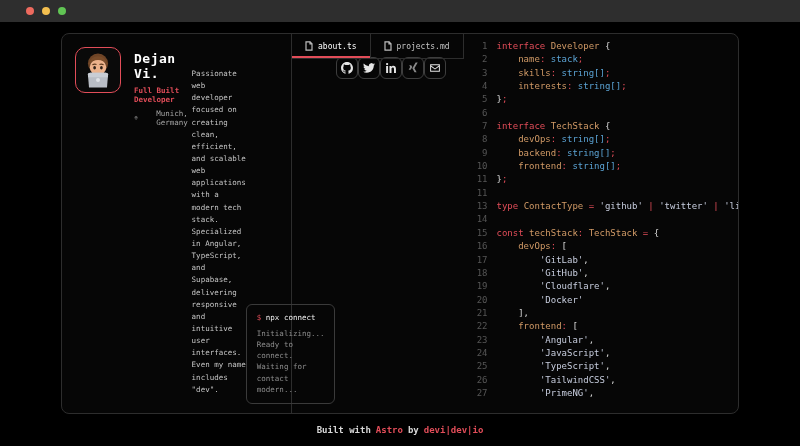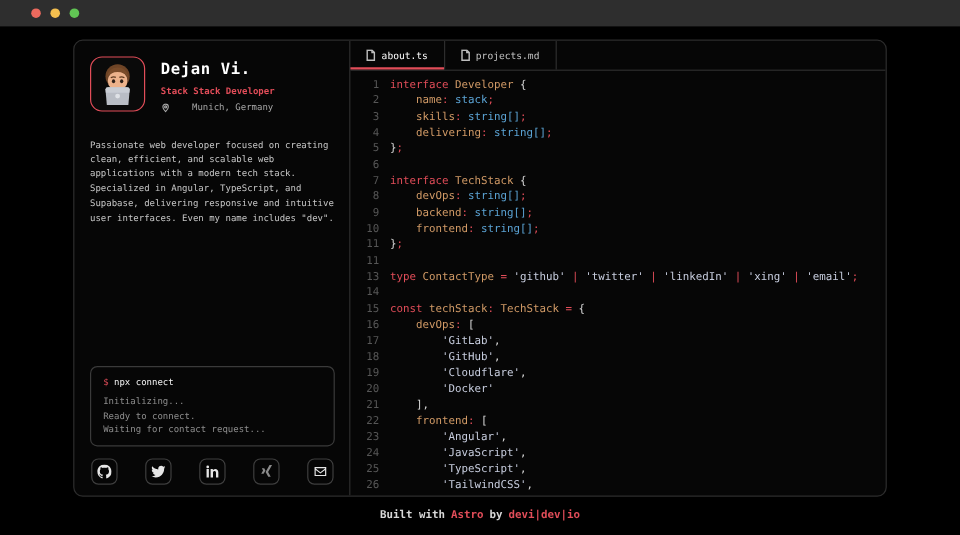--- a/index.html
+++ b/index.html
@@ -9,21 +9,21 @@
   .titlebar { height:22px; background:#2e2e2e; display:flex; align-items:center; padding-left:26px; gap:8px; }
   .dot { width:8px; height:8px; border-radius:50%; display:inline-block; }
   .dot.r { background:var(--dot-red,#ed6a5e); }
   .dot.y { background:var(--dot-yellow,#f4bf4f); }
   .dot.g { background:var(--dot-green,#61c554); }
 
   
   .card { width:678px; height:381px; margin:11px auto 0 auto; border:1px solid var(--border,#2d2d2d); border-radius:8px; background:#060606; display:flex; overflow:hidden; }
 
   
-  .profile { width:230px; flex:none; border-right:1px solid var(--border,#2d2d2d); display:flex; flex-direction:column; padding:13px 12px 9px 13px; }
+  .profile { width:230px; flex:none; border-right:1px solid var(--border,#2d2d2d); display:flex; flex-direction:row; padding:13px 12px 9px 13px; }
   .p-head { display:flex; gap:13px; align-items:flex-start; }
   .avatar { width:46px; height:46px; flex:none; border:1px solid var(--accent,#e24d59); border-radius:10px; overflow:hidden; background:#0a0a0a; }
   .avatar svg { width:100%; height:100%; display:block; }
   .identity { padding-top:4px; }
   .p-name { color:#fff; font-size:13px; font-weight:bold; letter-spacing:.5px; }
   .p-role { color:var(--accent,#e24d59); font-size:7.5px; font-weight:bold; margin-top:5px; }
   .p-loc { color:#a5a5a5; font-size:7.5px; margin-top:5px; display:flex; align-items:center; gap:18px; }
   .p-loc svg { width:8px; height:8px; stroke:#a5a5a5; fill:none; stroke-width:1.4; }
   .bio { color:#c6c6c6; font-size:7.5px; line-height:1.62; margin-top:21px; }
 
@@ -31,21 +31,21 @@
   .t-cmd { color:#f2f2f2; font-weight:normal; margin-bottom:6px; }
   .t-cmd .dollar { color:var(--accent,#e24d59); }
   .t-out { color:#8d8d8d; line-height:1.5; }
 
   .social { display:flex; justify-content:space-between; margin-top:10px; padding:0 1px; }
   .s-btn { width:22px; height:22px; border:1px solid #3e3e3e; border-radius:6px; background:transparent; display:flex; align-items:center; justify-content:center; cursor:pointer; }
   .s-btn svg { width:12px; height:12px; fill:#e6e6e6; }
   .s-btn.dim svg { fill:#8a8a8a; }
 
   
-  .editor { flex:1; display:flex; flex-direction:column; min-width:0;justify-content:flex-end; }
+  .editor { flex:1; display:flex; flex-direction:row; min-width:0;justify-content:flex-end; }
   .tabbar { height:25px; flex:none; display:flex; border-bottom:1px solid var(--border,#2d2d2d); }
   .tab { display:flex; align-items:center; gap:5px; padding:0 13px; font-size:8px; color:#c4c4c4; border-right:1px solid var(--border,#2d2d2d); cursor:pointer; }
   .tab svg { width:8px; height:10px; stroke:#bdbdbd; fill:none; stroke-width:1.2; }
   .tab.active { color:#fff; box-shadow:inset 0 -2px 0 var(--accent,#e24d59); }
 
   .code { flex:1; overflow:hidden; padding:6px 0 0 9px; font-size:9px; }
   .cl { display:flex; white-space:pre; line-height:13.35px; height:13.35px; }
   .ln { width:15px; flex:none; text-align:right; color:#565656; margin-right:9px; }
   .tk-kw { color:var(--accent,#e24d59); }
   .tk-ty { color:var(--orange,#d19a66); }
@@ -82,38 +82,38 @@
           <ellipse cx="27.7" cy="21.5" rx="1.5" ry="1.9" fill="#2e2018"></ellipse>
           <path d="M17.8 18.4 q2.4 -1.4 4.6 -.4" stroke="#5d3a20" stroke-width="1.1" fill="none"></path>
           <path d="M25.6 18 q2.2 -1 4.6 .4" stroke="#5d3a20" stroke-width="1.1" fill="none"></path>
           <path d="M13 29 q0 -2 2.4 -2 h17.2 q2.4 0 2.4 2 l-1.2 14 h-19.6 Z" fill="#b9bdc5"></path>
           <path d="M13 29 q0 -2 2.4 -2 h17.2 q2.4 0 2.4 2 l-.3 3 h-21.4 Z" fill="#c9cdd4"></path>
           <circle cx="24" cy="35" r="2.2" fill="#dfe2e7"></circle>
         </svg>
       </div>
       <div class="identity">
         <div class="p-name">Dejan Vi.</div>
-        <div class="p-role">Stack Stack Developer</div>
+        <div class="p-role">Full Built Developer</div>
         <div class="p-loc">
           <svg viewBox="0 0 12 12">
             <path d="M6 1.2 a3.4 3.4 0 0 1 3.4 3.4 c0 2.4 -3.4 6 -3.4 6 s-3.4 -3.6 -3.4 -6 A3.4 3.4 0 0 1 6 1.2 Z"></path>
             <circle cx="6" cy="4.6" r="1.3"></circle>
           </svg>
           <span>Munich, Germany</span>
         </div>
       </div>
     </div>
 
     <p class="bio">Passionate web developer focused on creating clean, efficient, and scalable web applications with a modern tech stack. Specialized in Angular, TypeScript, and Supabase, delivering responsive and intuitive user interfaces. Even my name includes "dev".</p>
 
     <div class="terminal">
       <div class="t-cmd"><span class="dollar">$</span> <span>npx connect</span></div>
       <div class="t-out">Initializing...</div>
       <div class="t-out">Ready to connect.</div>
-      <div class="t-out">Waiting for contact request...</div>
+      <div class="t-out">Waiting for contact modern...</div>
     </div>
 
     <div class="social">
       <button class="s-btn" title="GitHub">
         <svg viewBox="0 0 16 16">
             <path d="M8 0C3.58 0 0 3.58 0 8c0 3.54 2.29 6.53 5.47 7.59.4.07.55-.17.55-.38 0-.19-.01-.82-.01-1.49-2.01.37-2.53-.49-2.69-.94-.09-.23-.48-.94-.82-1.13-.28-.15-.68-.52-.01-.53.63-.01 1.08.58 1.23.82.72 1.21 1.87.87 2.33.66.07-.52.28-.87.51-1.07-1.78-.2-3.64-.89-3.64-3.95 0-.87.31-1.59.82-2.15-.08-.2-.36-1.02.08-2.12 0 0 .67-.21 2.2.82.64-.18 1.32-.27 2-.27s1.36.09 2 .27c1.53-1.04 2.2-.82 2.2-.82.44 1.1.16 1.92.08 2.12.51.56.82 1.27.82 2.15 0 3.07-1.87 3.75-3.65 3.95.29.25.54.73.54 1.48 0 1.07-.01 1.93-.01 2.2 0 .21.15.46.55.38A8.01 8.01 0 0 0 16 8c0-4.42-3.58-8-8-8Z"></path>
           </svg>
       </button>
       <button class="s-btn" title="Twitter">
         <svg viewBox="0 0 16 16">
@@ -152,21 +152,21 @@
             <path d="M1 .8h4l2 2v6.4H1Z"></path>
             <path d="M5 .8v2h2"></path>
           </svg>
         <span>projects.md</span>
       </div>
     </div>
     <div class="code" id="code-area">
         <div class="cl"><span class="ln">1</span><span class="ct"><span class="tk-kw">interface</span><span class="tk-pl"> </span><span class="tk-ty">Developer</span><span class="tk-pl"> {</span></span></div>
         <div class="cl"><span class="ln">2</span><span class="ct"><span class="tk-pl">    </span><span class="tk-pr">name</span><span class="tk-op">:</span><span class="tk-pl"> </span><span class="tk-tb">stack</span><span class="tk-op">;</span></span></div>
         <div class="cl"><span class="ln">3</span><span class="ct"><span class="tk-pl">    </span><span class="tk-pr">skills</span><span class="tk-op">:</span><span class="tk-pl"> </span><span class="tk-tb">string[]</span><span class="tk-op">;</span></span></div>
-        <div class="cl"><span class="ln">4</span><span class="ct"><span class="tk-pl">    </span><span class="tk-pr">delivering</span><span class="tk-op">:</span><span class="tk-pl"> </span><span class="tk-tb">string[]</span><span class="tk-op">;</span></span></div>
+        <div class="cl"><span class="ln">4</span><span class="ct"><span class="tk-pl">    </span><span class="tk-pr">interests</span><span class="tk-op">:</span><span class="tk-pl"> </span><span class="tk-tb">string[]</span><span class="tk-op">;</span></span></div>
         <div class="cl"><span class="ln">5</span><span class="ct"><span class="tk-pl">}</span><span class="tk-op">;</span></span></div>
         <div class="cl"><span class="ln">6</span><span class="ct"></span></div>
         <div class="cl"><span class="ln">7</span><span class="ct"><span class="tk-kw">interface</span><span class="tk-pl"> </span><span class="tk-ty">TechStack</span><span class="tk-pl"> {</span></span></div>
         <div class="cl"><span class="ln">8</span><span class="ct"><span class="tk-pl">    </span><span class="tk-pr">devOps</span><span class="tk-op">:</span><span class="tk-pl"> </span><span class="tk-tb">string[]</span><span class="tk-op">;</span></span></div>
         <div class="cl"><span class="ln">9</span><span class="ct"><span class="tk-pl">    </span><span class="tk-pr">backend</span><span class="tk-op">:</span><span class="tk-pl"> </span><span class="tk-tb">string[]</span><span class="tk-op">;</span></span></div>
         <div class="cl"><span class="ln">10</span><span class="ct"><span class="tk-pl">    </span><span class="tk-pr">frontend</span><span class="tk-op">:</span><span class="tk-pl"> </span><span class="tk-tb">string[]</span><span class="tk-op">;</span></span></div>
         <div class="cl"><span class="ln">11</span><span class="ct"><span class="tk-pl">}</span><span class="tk-op">;</span></span></div>
         <div class="cl"><span class="ln">11</span><span class="ct"></span></div>
         <div class="cl"><span class="ln">13</span><span class="ct"><span class="tk-kw">type</span><span class="tk-pl"> </span><span class="tk-ty">ContactType</span><span class="tk-pl"> </span><span class="tk-op">=</span><span class="tk-pl"> </span><span class="tk-st">'github'</span><span class="tk-pl"> </span><span class="tk-op">|</span><span class="tk-pl"> </span><span class="tk-st">'twitter'</span><span class="tk-pl"> </span><span class="tk-op">|</span><span class="tk-pl"> </span><span class="tk-st">'linkedIn'</span><span class="tk-pl"> </span><span class="tk-op">|</span><span class="tk-pl"> </span><span class="tk-st">'xing'</span><span class="tk-pl"> </span><span class="tk-op">|</span><span class="tk-pl"> </span><span class="tk-st">'email'</span><span class="tk-op">;</span></span></div>
         <div class="cl"><span class="ln">14</span><span class="ct"></span></div>

